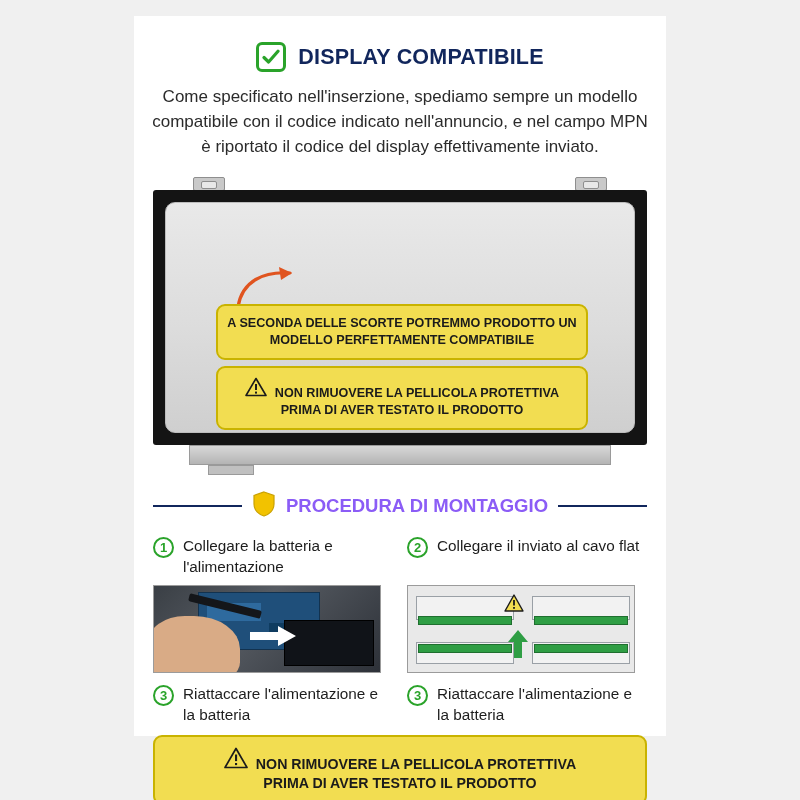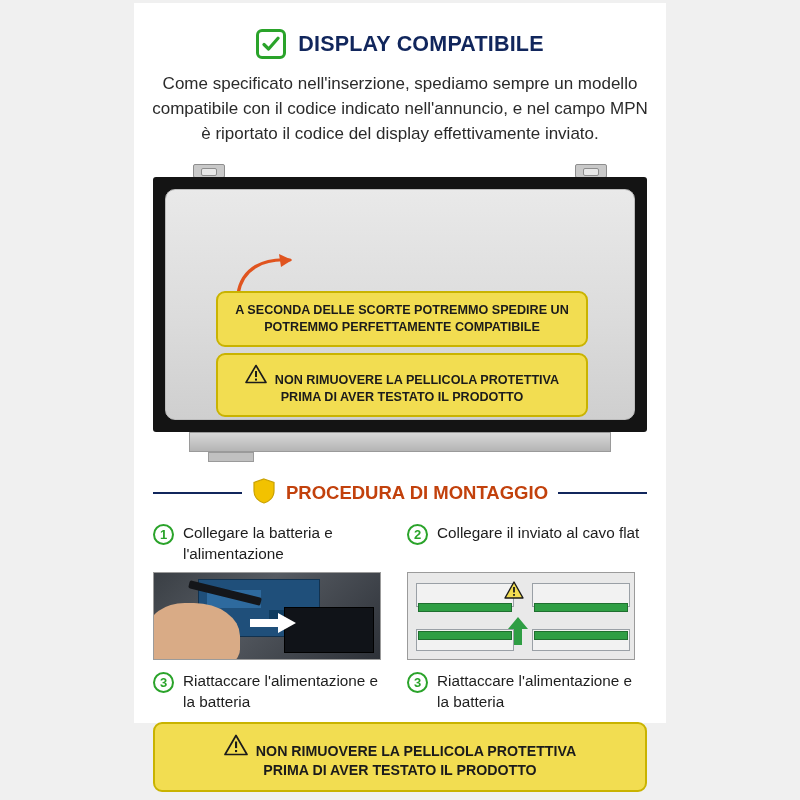--- a/index.html
+++ b/index.html
@@ -16,21 +16,21 @@
   .page {
     position: relative;
     width: 800px;
     height: 800px;
     background: #f0f0f0;
     box-sizing: border-box;
   }
   .sheet {
     position: absolute;
     left: 134px;
-    top: 3px;
+    top: 16px;
     width: 532px;
     height: 720px;
     background: #ffffff;
   }
 
   
   .header {
     display: flex;
     align-items: center;
     justify-content: center;
@@ -180,21 +180,21 @@
     width: 494px;
   }
   .rule {
     flex: 1;
     height: 2px;
     background: #11265c;
   }
   .proc-title {
     font-size: 18.5px;
     font-weight: bold;
-    color: #c2410c;
+    color: #8b5cf6;
     white-space: nowrap;
   }
   .shield { flex: 0 0 auto; }
 
   .steps {
     display: flex;
     gap: 14px;
     width: 494px;
     margin: 14px auto 0 auto;
   }
@@ -332,21 +332,21 @@
         <div class="panel-screen">
 
           <span class="arrow-curve">
             <svg width="70" height="45" viewBox="0 0 70 45" aria-hidden="true">
               <path d="M4 42 C 8 16, 30 6, 56 8" fill="none" stroke="#e0541f" stroke-width="3.2" stroke-linecap="round"></path>
               <path d="M58 8 L45 2 L47 15 Z" fill="#e0541f"></path>
             </svg>
           </span>
 
           <div class="yellow-box first">
-            <span>A SECONDA DELLE SCORTE POTREMMO SPEDIRE UN POTREMMO PERFETTAMENTE COMPATIBILE</span>
+            <span>A SECONDA DELLE SCORTE POTREMMO PRODOTTO UN MODELLO PERFETTAMENTE COMPATIBILE</span>
           </div>
 
           <div class="yellow-box second">
             <div class="warn-row">
               <span class="warn-tri">
                 <svg width="22" height="20" viewBox="0 0 22 20" aria-hidden="true">
                   <path d="M11 1.5 L21 18.5 L1 18.5 Z" fill="#f2dd51" stroke="#1b1b1b" stroke-width="1.6" stroke-linejoin="round"></path>
                   <rect x="10" y="7" width="2" height="6" fill="#1b1b1b"></rect>
                   <rect x="10" y="14.6" width="2" height="2" fill="#1b1b1b"></rect>
                 </svg>

